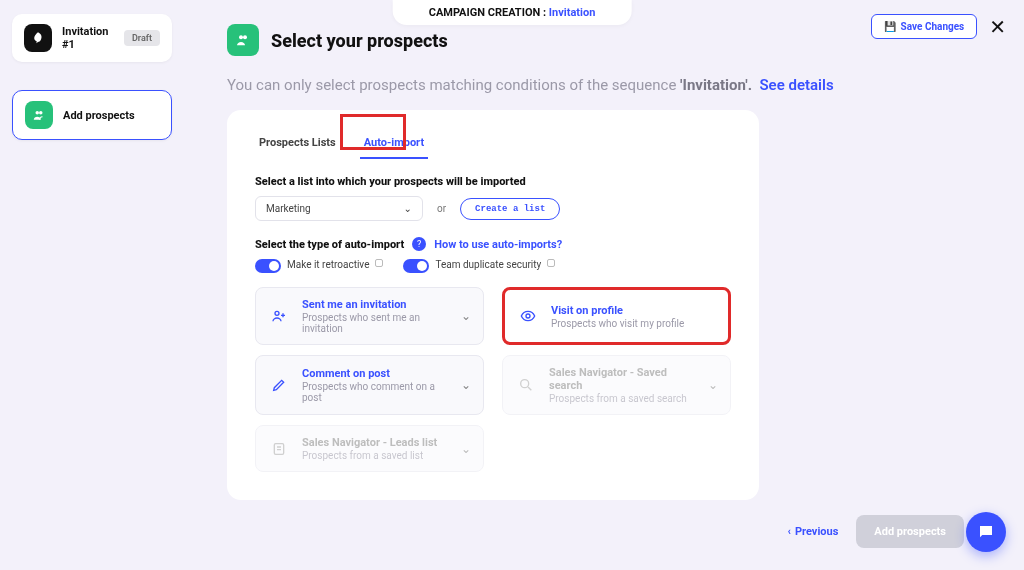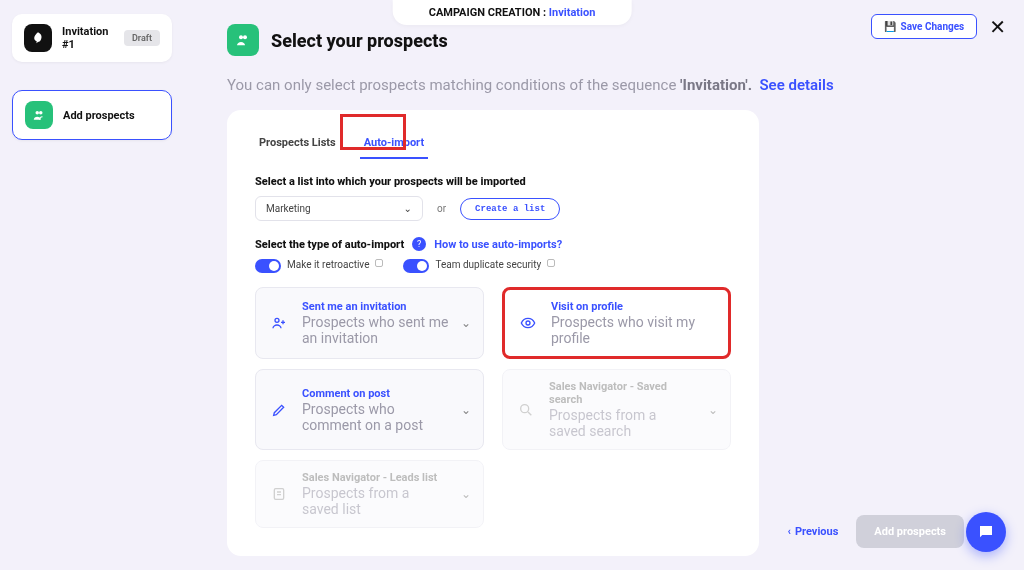--- a/index.html
+++ b/index.html
@@ -87,21 +87,21 @@
   .toggle .lbl { font-size: 10px; color: #444; }
   .info-dot { width: 8px; height: 8px; border: 1px solid #bbb; border-radius: 2px; font-size: 6px; display: inline-block; }
 
   .options { display: grid; grid-template-columns: 1fr 1fr; gap: 10px 18px; margin-top: 14px; }
   .opt {
     border: 1px solid #e8e8f0; background: #f9f9fc; border-radius: 8px;
     padding: 10px 12px; display: flex; align-items: center; gap: 12px; cursor: pointer;
   }
   .opt .icon { width: 22px; height: 22px; display: flex; align-items: center; justify-content: center; color: #3a51ff; font-size: 12px; flex-shrink:0; }
   .opt .text .t1 { font-size: 11px; font-weight: 700; color: #3a51ff; }
-  .opt .text .t2 { font-size: 14px; color: #9b99a8; margin-top: 1px; }
+  .opt .text .t2 { font-size: 10px; color: #9b99a8; margin-top: 1px; }
   .opt .chev { margin-left: auto; color: #888; font-size: 12px; }
   .opt.disabled { opacity: .55; cursor: default; }
   .opt.disabled .text .t1 { color: #888; }
   .opt.disabled .icon { color: #aaa; }
   .opt.highlight { border: 3px solid #e02a2a; background: #fff; }
 
   
   .footer { position: absolute; right: 60px; bottom: 22px; display: flex; align-items: center; gap: 18px; }
   .prev { color: #3a51ff; font-size: 11px; font-weight: 700; cursor: pointer; display:flex;align-items:center;gap:4px;}
   .add-btn { background: #d0d0da; color: #fff; font-size: 11px; font-weight: 700; padding: 10px 18px; border-radius: 8px; border: none; cursor: pointer; }

